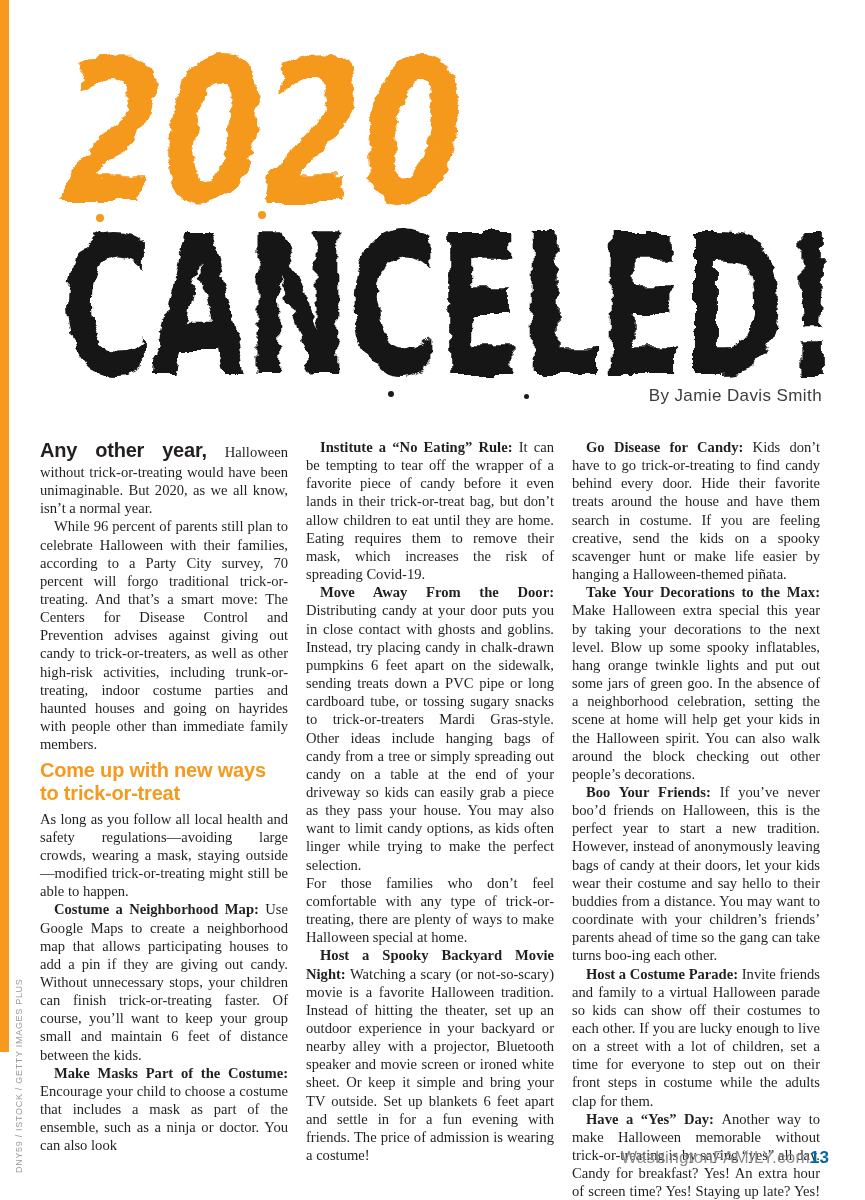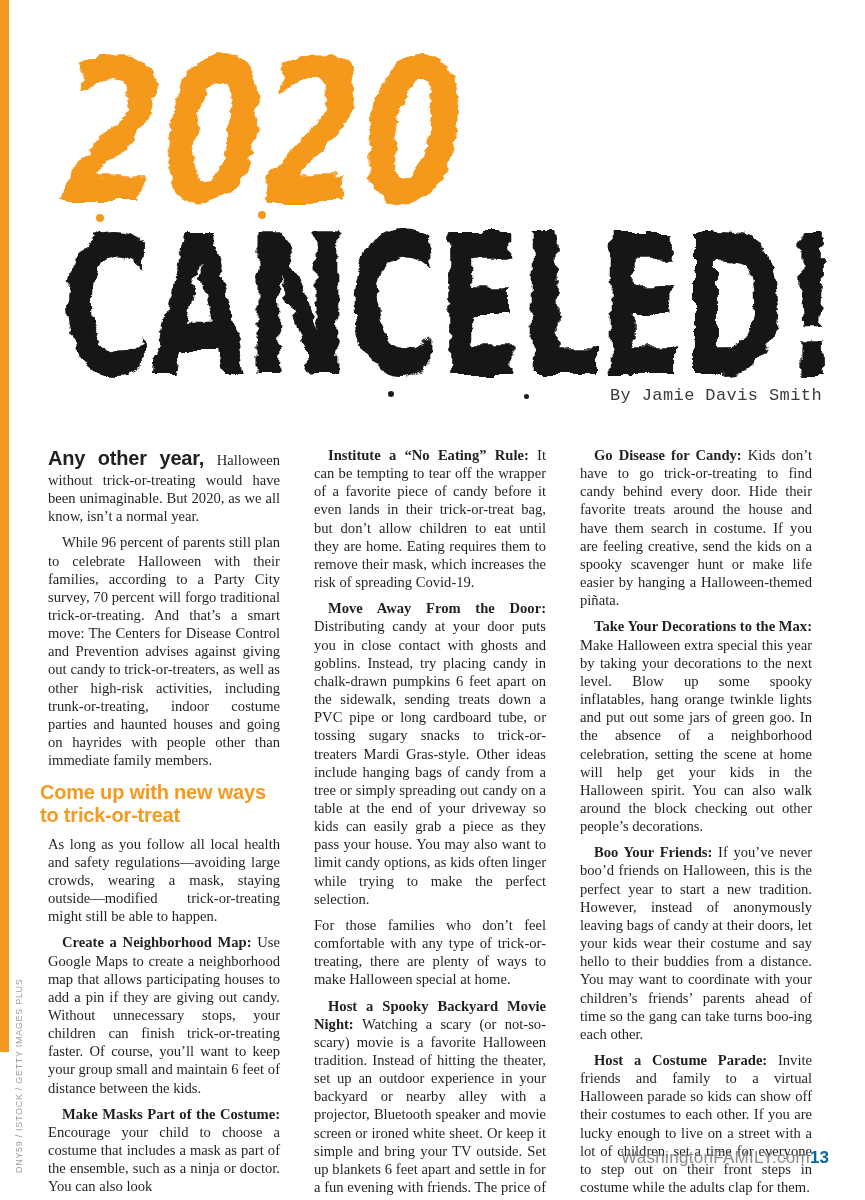--- a/index.html
+++ b/index.html
@@ -12,34 +12,34 @@
   .credit {
     position:absolute; left:14px; top:978px; height:195px;
     writing-mode:vertical-rl; transform:rotate(180deg);
     font-family:"Liberation Sans", sans-serif; font-size:9px; color:#9b9b9b;
     letter-spacing:0.7px; white-space:nowrap;
   }
   .title-2020 { position:absolute; left:55px; top:40px; }
   .title-canceled { position:absolute; left:58px; top:206px; }
   .byline {
     position:absolute; top:386px; right:43px;
-    font-family:Liberation Mono, monospace; font-size:17px; color:#3c3c3c; letter-spacing:0.4px;
+    font-family:Liberation Sans, sans-serif; font-size:17px; color:#3c3c3c; letter-spacing:0.4px;
   }
   .columns { position:absolute; left:40px; top:438px; width:781px; display:flex; gap:18px; }
   .col { width:248px; font-size:14.6px; line-height:1.245; text-align:justify; }
-  .col p { margin:8px; }
+  .col p { margin:0; }
   p.para { text-indent:14px; }
   p.flush, p.intro { text-indent:0; }
   .para-lead { font-weight:bold; }
   .intro-lead {
     font-family:"Liberation Sans", sans-serif; font-weight:bold; font-size:20px; letter-spacing:-0.2px;
   }
   h2.section-heading {
     font-family:"Liberation Sans", sans-serif; font-weight:bold; font-size:20px; line-height:1.13;
-    color:var(--accent,#f5991f); margin:12px 0 5px 0; text-align:left; letter-spacing:-0.2px;
+    color:var(--accent,#f5991f); margin:6px 0 5px 0; text-align:left; letter-spacing:-0.2px;
   }
   .footer {
     position:absolute; top:1148px; right:36px;
     font-family:Liberation Sans, sans-serif; font-size:17px;
     display:flex; align-items:baseline;
   }
   .footer .site { color:#8d8d8d; letter-spacing:0.3px; }
   .footer .page-num { color:#0369a1; font-weight:bold; }
   .splat { position:absolute; border-radius:50%; }
   .splat.orange { background:var(--accent,#f5991f); }
@@ -76,21 +76,21 @@
   <span class="splat black" style="left:524px; top:394px; width:5px; height:5px;"></span>
 
   <div class="byline">By Jamie Davis Smith</div>
 
   <div class="columns">
     <div class="col">
         <p class="intro"><strong class="intro-lead">Any other year, </strong>Halloween without trick-or-treating would have been unimaginable. But 2020, as we all know, isn’t a normal year.</p>
         <p class="para">While 96 percent of parents still plan to celebrate Halloween with their families, according to a Party City survey, 70 percent will forgo traditional trick-or-treating. And that’s a smart move: The Centers for Disease Control and Prevention advises against giving out candy to trick-or-treaters, as well as other high-risk activities, including trunk-or-treating, indoor costume parties and haunted houses and going on hayrides with people other than immediate family members.</p>
         <h2 class="section-heading">Come up with new ways to trick-or-treat</h2>
         <p class="flush">As long as you follow all local health and safety regulations—avoiding large crowds, wearing a mask, staying outside—modified trick-or-treating might still be able to happen.</p>
-        <p class="para"><strong class="para-lead">Create a Neighborhood Map: </strong>Use Google Maps to create a neighborhood map that allows participating houses to add a pin if they are giving out candy. Without unnecessary stops, your children can finish trick-or-treating faster. Of course, you’ll want to keep your group small and maintain 6 feet of distance between the kids.</p>
+        <p class="para"><strong class="para-lead">Costume a Neighborhood Map: </strong>Use Google Maps to create a neighborhood map that allows participating houses to add a pin if they are giving out candy. Without unnecessary stops, your children can finish trick-or-treating faster. Of course, you’ll want to keep your group small and maintain 6 feet of distance between the kids.</p>
         <p class="para"><strong class="para-lead">Make Masks Part of the Costume: </strong>Encourage your child to choose a costume that includes a mask as part of the ensemble, such as a ninja or doctor. You can also look</p>
       </div>
     <div class="col">
         <p class="para"><strong class="para-lead">Institute a “No Eating” Rule: </strong>It can be tempting to tear off the wrapper of a favorite piece of candy before it even lands in their trick-or-treat bag, but don’t allow children to eat until they are home. Eating requires them to remove their mask, which increases the risk of spreading Covid-19.</p>
         <p class="para"><strong class="para-lead">Move Away From the Door: </strong>Distributing candy at your door puts you in close contact with ghosts and goblins. Instead, try placing candy in chalk-drawn pumpkins 6 feet apart on the sidewalk, sending treats down a PVC pipe or long cardboard tube, or tossing sugary snacks to trick-or-treaters Mardi Gras-style. Other ideas include hanging bags of candy from a tree or simply spreading out candy on a table at the end of your driveway so kids can easily grab a piece as they pass your house. You may also want to limit candy options, as kids often linger while trying to make the perfect selection.</p>
         <p class="flush">For those families who don’t feel comfortable with any type of trick-or-treating, there are plenty of ways to make Halloween special at home.</p>
         <p class="para"><strong class="para-lead">Host a Spooky Backyard Movie Night: </strong>Watching a scary (or not-so-scary) movie is a favorite Halloween tradition. Instead of hitting the theater, set up an outdoor experience in your backyard or nearby alley with a projector, Bluetooth speaker and movie screen or ironed white sheet. Or keep it simple and bring your TV outside. Set up blankets 6 feet apart and settle in for a fun evening with friends. The price of admission is wearing a costume!</p>
       </div>
     <div class="col">
         <p class="para"><strong class="para-lead">Go Disease for Candy: </strong>Kids don’t have to go trick-or-treating to find candy behind every door. Hide their favorite treats around the house and have them search in costume. If you are feeling creative, send the kids on a spooky scavenger hunt or make life easier by hanging a Halloween-themed piñata.</p>

